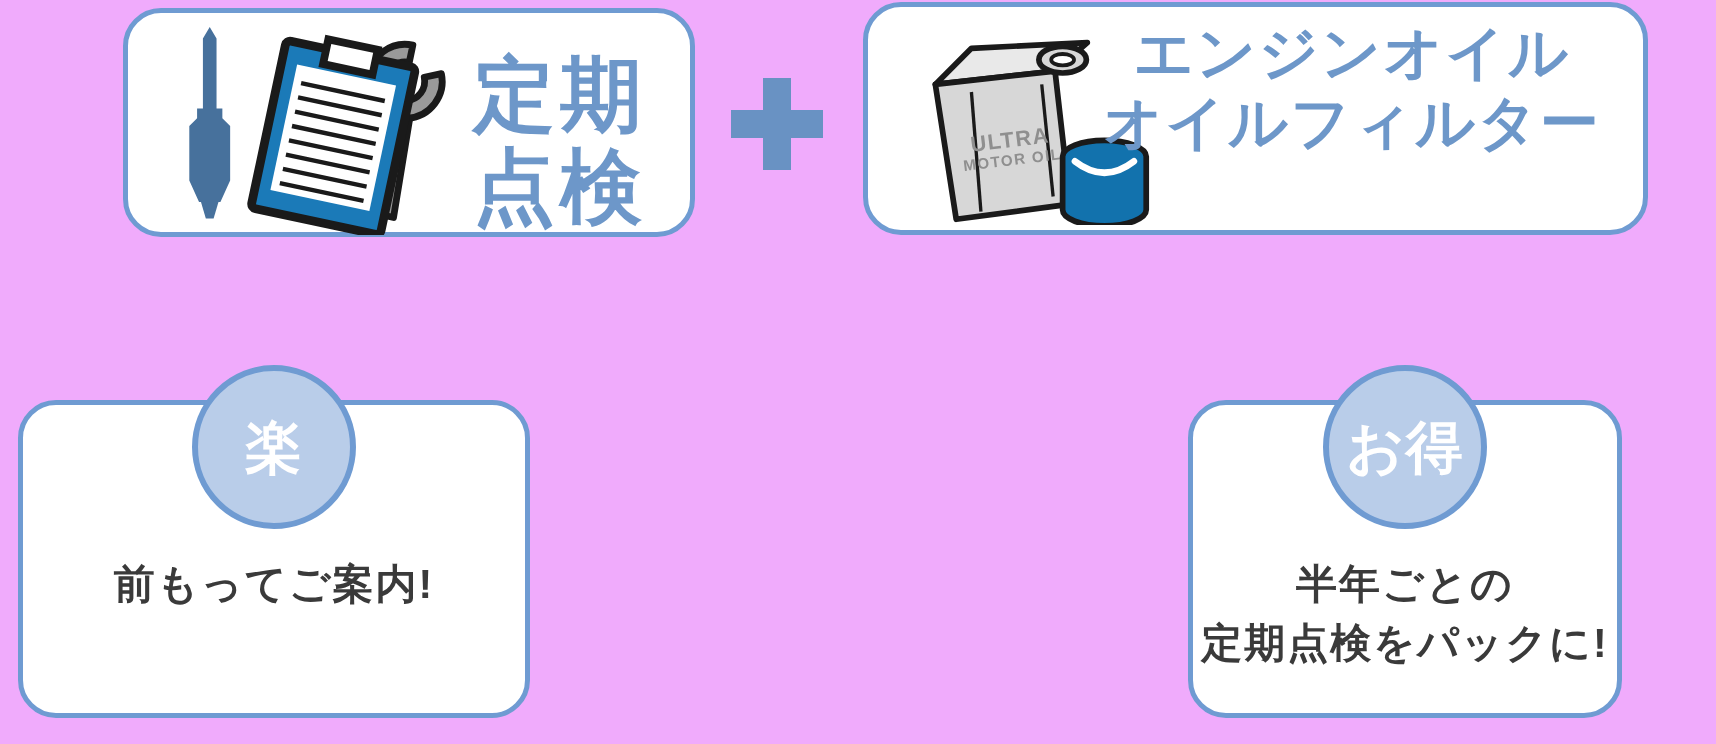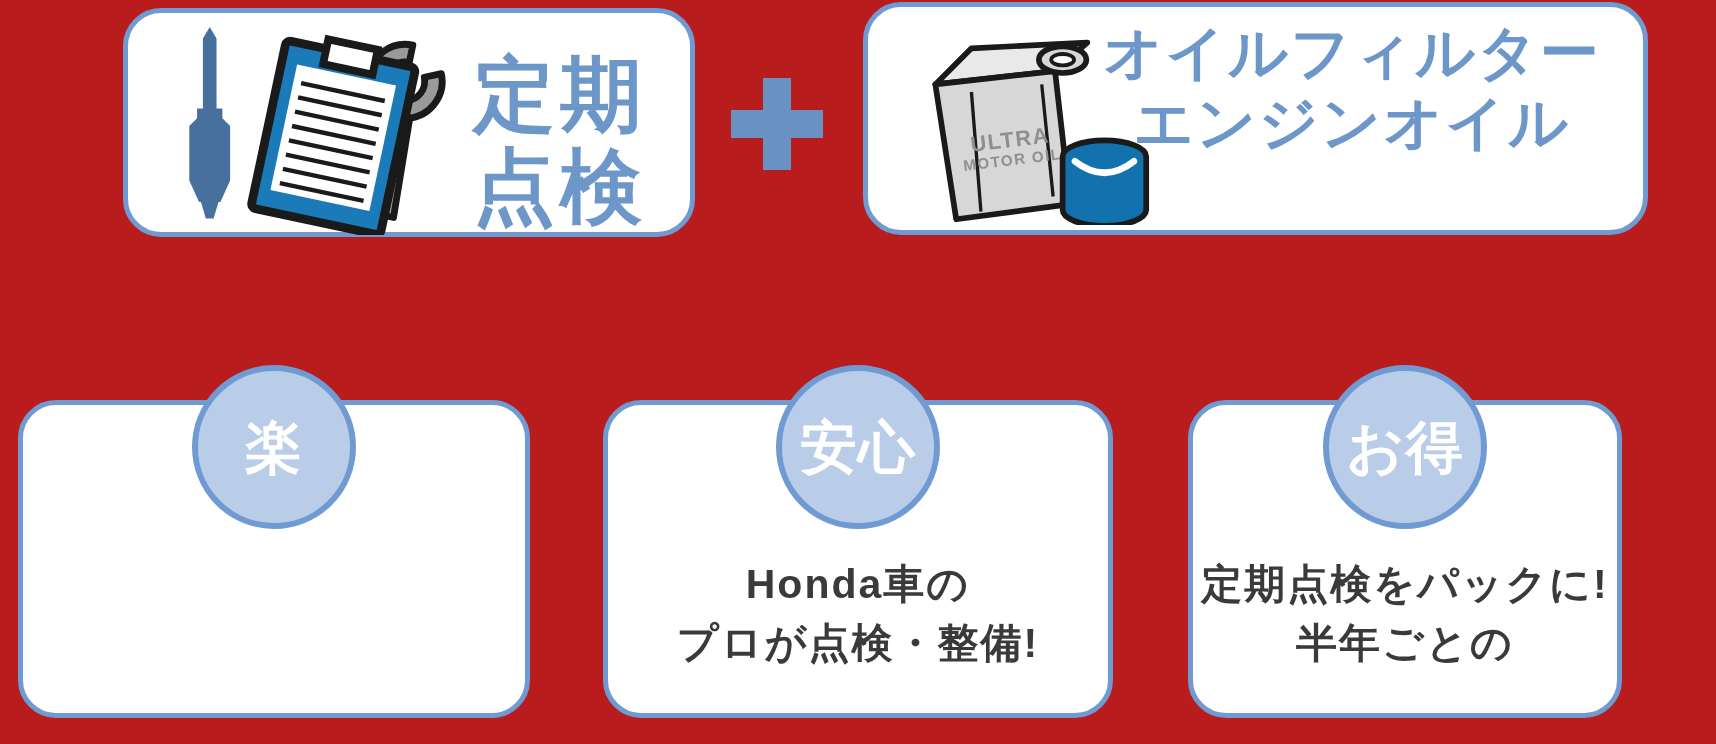--- a/index.html
+++ b/index.html
@@ -1,17 +1,17 @@
 <!DOCTYPE html>
 <html><head>
 <meta charset="utf-8">
 <style>
   html,body{margin:0;padding:0;background:#fff;}
   body{font-family:"Liberation Sans","DejaVu Sans",sans-serif;}
-  .stage{position:relative;width:1716px;height:744px;background:#b91c1c;overflow:hidden;}
+  .stage{position:relative;width:1716px;height:744px;background:#f0abfc;overflow:hidden;}
 
   
   .tcard{position:absolute;box-sizing:border-box;border:5px solid #6f9bd2;border-radius:38px;background:#fff;}
   .card-teiki{left:123px;top:8px;width:572px;height:229px;}
   .card-oil{left:863px;top:2px;width:785px;height:233px;}
 
   .teiki-icon{position:absolute;left:32px;top:10px;}
   .teiki-title{position:absolute;left:310px;right:8px;top:36px;text-align:center;
     font-size:82px;font-weight:bold;color:#6d97c9;line-height:1.12;letter-spacing:5px;}
 
@@ -92,46 +92,38 @@
 
       <g transform="rotate(-7 96 122)" fill="#8f8f8f" font-weight="bold" text-anchor="middle" letter-spacing="1.5">
         <text x="96" y="118" font-size="23">ULTRA</text>
         <text x="96" y="137" font-size="16">MOTOR OIL</text>
       </g>
 
       <path d="M150 128 a44 17 0 0 1 88 0 l0 56 a44 17 0 0 1 -88 0 Z" fill="#1272ad" stroke="#1a1a1a" stroke-width="6" stroke-linejoin="round"></path>
       <path d="M163 133 q31 24 62 0" stroke="#ffffff" stroke-width="7" fill="none" stroke-linecap="round"></path>
     </svg>
     <div class="oil-title">
+      <div>エンジンオイル</div>
       <div>オイルフィルター</div>
-      <div>エンジンオイル</div>
     </div>
   </div>
 
   <div class="bcard" style="left:18px;width:512px;">
     <div class="badge">
       <span>楽</span>
     </div>
     <div class="btext">
+      <div>前もってご案内!</div>
     </div>
   </div>
 
-  <div class="bcard" style="left:603px;width:510px;">
-    <div class="badge">
-      <span>安心</span>
-    </div>
-    <div class="btext">
-      <div>Honda車の</div>
-      <div>プロが点検・整備!</div>
-    </div>
-  </div>
 
   <div class="bcard" style="left:1188px;width:434px;">
     <div class="badge">
       <span>お得</span>
     </div>
     <div class="btext">
+      <div>半年ごとの</div>
       <div>定期点検をパックに!</div>
-      <div>半年ごとの</div>
     </div>
   </div>
 
 </div>
 
 </body></html>

